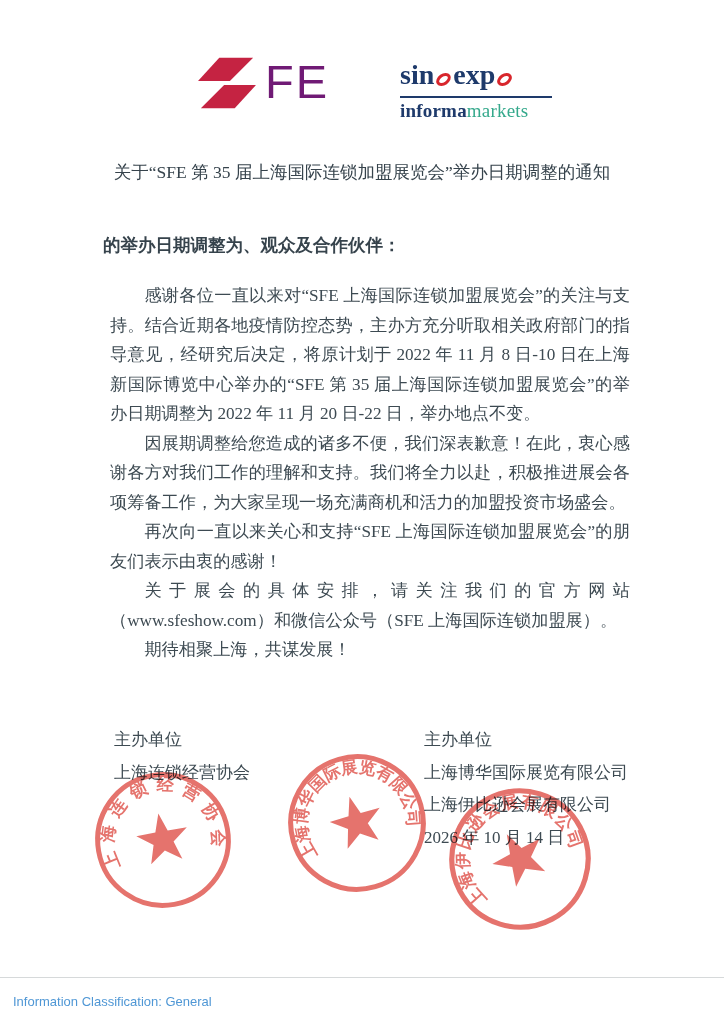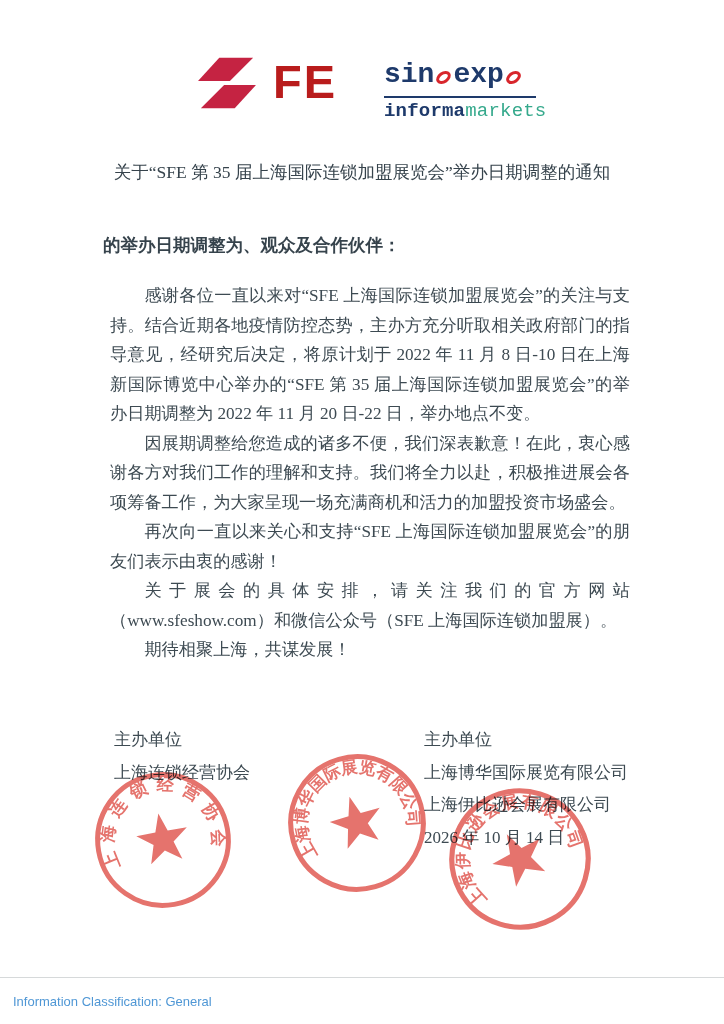--- a/index.html
+++ b/index.html
@@ -4,24 +4,24 @@
 <style>
   html,body{margin:0;padding:0;}
   body{
     width:724px;height:1024px;position:relative;overflow:hidden;
     background:#ffffff;
     font-family:"Liberation Serif","DejaVu Serif",serif;
     color:#3d4a52;
   }
   
   .sfe-logo{position:absolute;left:198px;top:56px;height:56px;display:flex;align-items:flex-start;}
-  .sfe-fe{font-family:"Liberation Sans","DejaVu Sans",sans-serif;font-weight:700;
-    font-size:47px;line-height:52px;color:#b91c1c;letter-spacing:2px;margin-left:17px;}
-  .sinoexpo-logo{position:absolute;left:384px;top:57px;width:160px;
-    font-family:Liberation Mono, monospace;}
+  .sfe-fe{font-family:"Liberation Sans","DejaVu Sans",sans-serif;font-weight:400;
+    font-size:47px;line-height:52px;color:#701a75;letter-spacing:2px;margin-left:9px;}
+  .sinoexpo-logo{position:absolute;left:400px;top:57px;width:160px;
+    font-family:Liberation Serif, serif;}
   .sino-row{display:flex;align-items:center;color:#1e3a6b;font-weight:bold;
     font-size:28px;line-height:30px;}
   .sino-oval{margin:6px 1px 0 1px;}
   .sino-divider{height:2px;background:#1e3a6b;margin:3px 0 2px;width:152px;}
   .informa-row{font-size:19px;color:#1e3a6b;letter-spacing:0.2px;}
   .informa-word{font-weight:bold;}
   .markets-word{color:#35a98c;font-weight:normal;}
   
   .page-title{position:absolute;top:160px;left:0;width:724px;text-align:center;
     font-weight:normal;font-size:17.5px;color:#36434c;}

